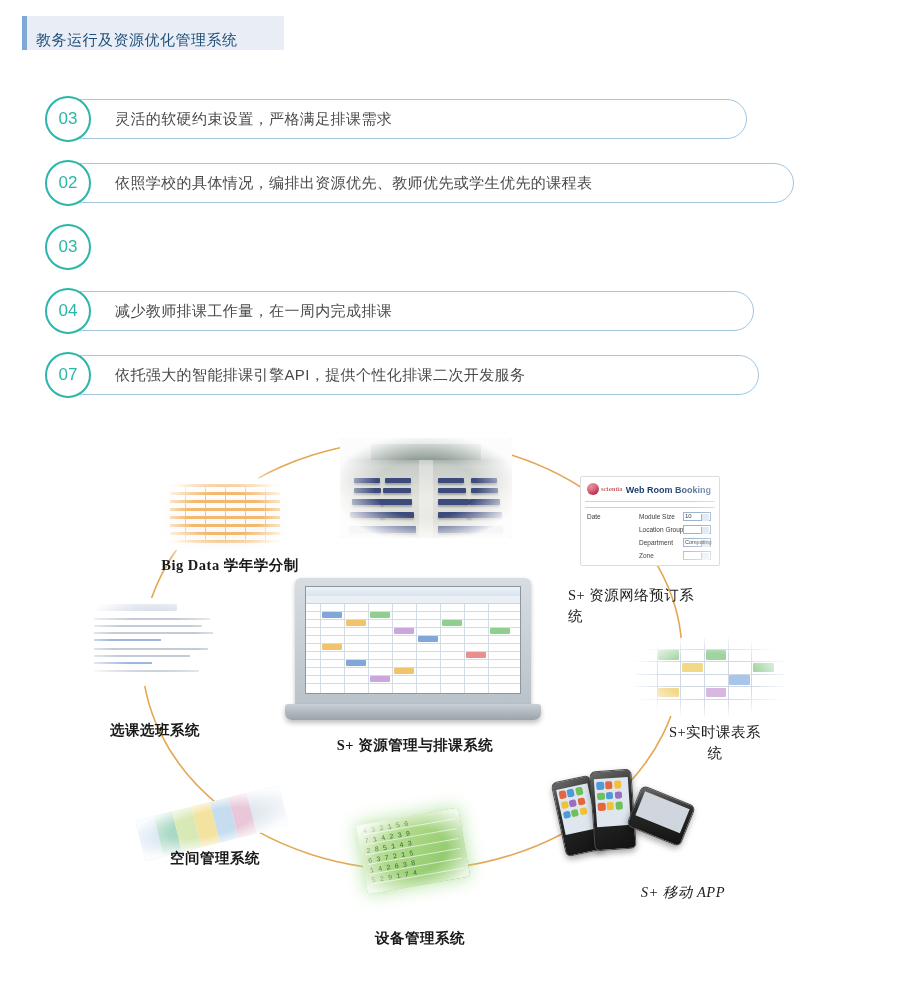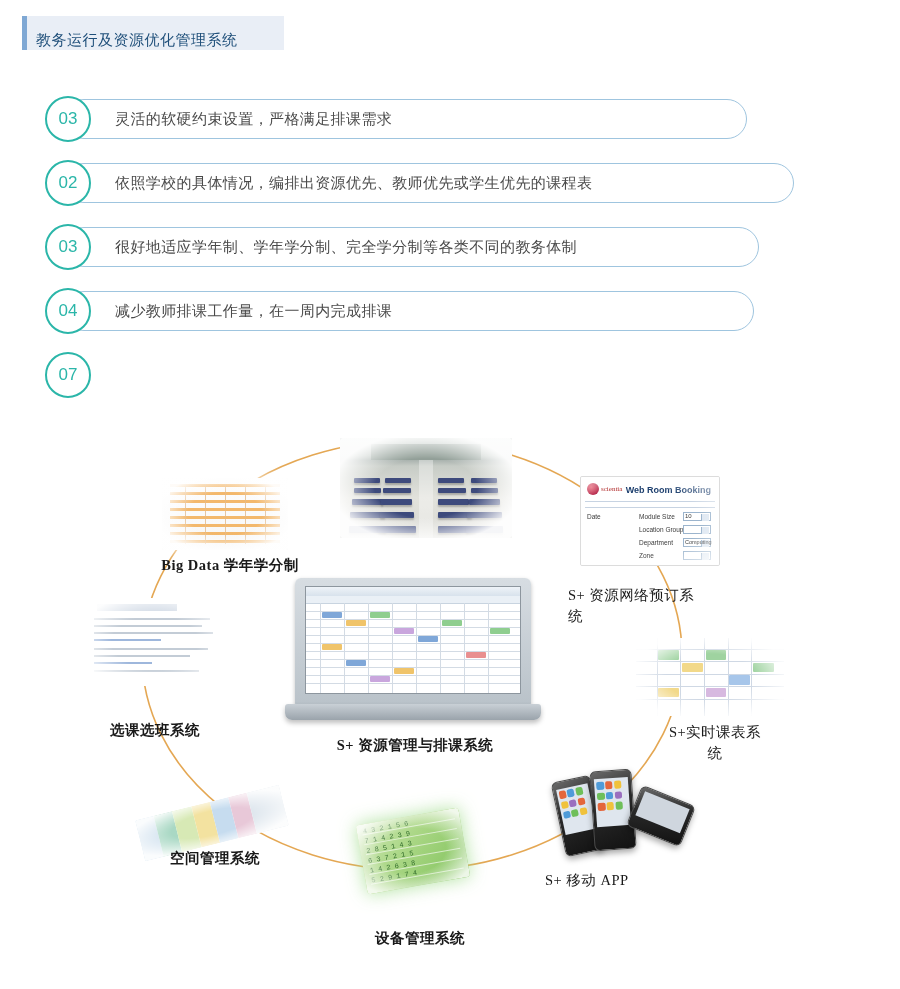--- a/index.html
+++ b/index.html
@@ -415,34 +415,34 @@
   </div>
 
   <div class="feature-row w2">
     <div class="feature-pill">
       <span class="feature-text">依照学校的具体情况，编排出资源优先、教师优先或学生优先的课程表</span>
     </div>
     <div class="feature-num">02</div>
   </div>
 
   <div class="feature-row w3">
-    <div class="feature-pill">
-      <span class="feature-text">很好地适应学年制、学年学分制、完全学分制等各类不同的教务体制</span>
-    </div>
     <div class="feature-num">03</div>
   </div>
 
   <div class="feature-row w4">
     <div class="feature-pill">
       <span class="feature-text">减少教师排课工作量，在一周内完成排课</span>
     </div>
     <div class="feature-num">04</div>
   </div>
 
   <div class="feature-row w5">
+    <div class="feature-pill">
+      <span class="feature-text">依托强大的智能排课引擎API，提供个性化排课二次开发服务</span>
+    </div>
     <div class="feature-num">07</div>
   </div>
 
 </div>
 
 <div class="diagram">
 
   <svg class="ring" width="900" height="579">
     <ellipse cx="412" cy="245" rx="270" ry="215" fill="none" stroke="#e3a24a" stroke-width="1.6" opacity="0.95"></ellipse>
   </svg>
@@ -574,21 +574,21 @@
         <i style="left:58%; top:28%; background:#9a6fbf;"></i>
         <i style="left:6%;  top:50%; background:#e4663c;"></i>
         <i style="left:32%; top:50%; background:#f0c23c;"></i>
         <i style="left:58%; top:50%; background:#6fbf5a;"></i>
       </div>
     </div>
     <div class="phone" style="left:92px; top:34px; width:56px; height:42px; transform:rotate(22deg);">
       <div class="scr" style="background:#cfd6de;"></div>
     </div>
   </div>
-  <div class="node-label" style="left:545px; top:460px; width:180px; text-align:left;">S+  移动 APP</div>
+  <div class="node-label" style="left:545px; top:472px; width:180px; text-align:right;font-style:italic;">S+  移动 APP</div>
 
   <div class="node" style="left:345px; top:398px; width:140px; height:110px;">
     <div class="thumb thumb-equip" style="left:16px; top:8px; width:104px; height:70px;">
       <div class="eq-line" style="top:10px;"></div>
       <div class="eq-line" style="top:20px;"></div>
       <div class="eq-line" style="top:30px;"></div>
       <div class="eq-line" style="top:40px;"></div>
       <div class="eq-line" style="top:50px;"></div>
       <div class="eq-line" style="top:60px;"></div>
       <div class="eq-num" style="left:6px; top:3px;">4 3 2 1 5 6</div>

